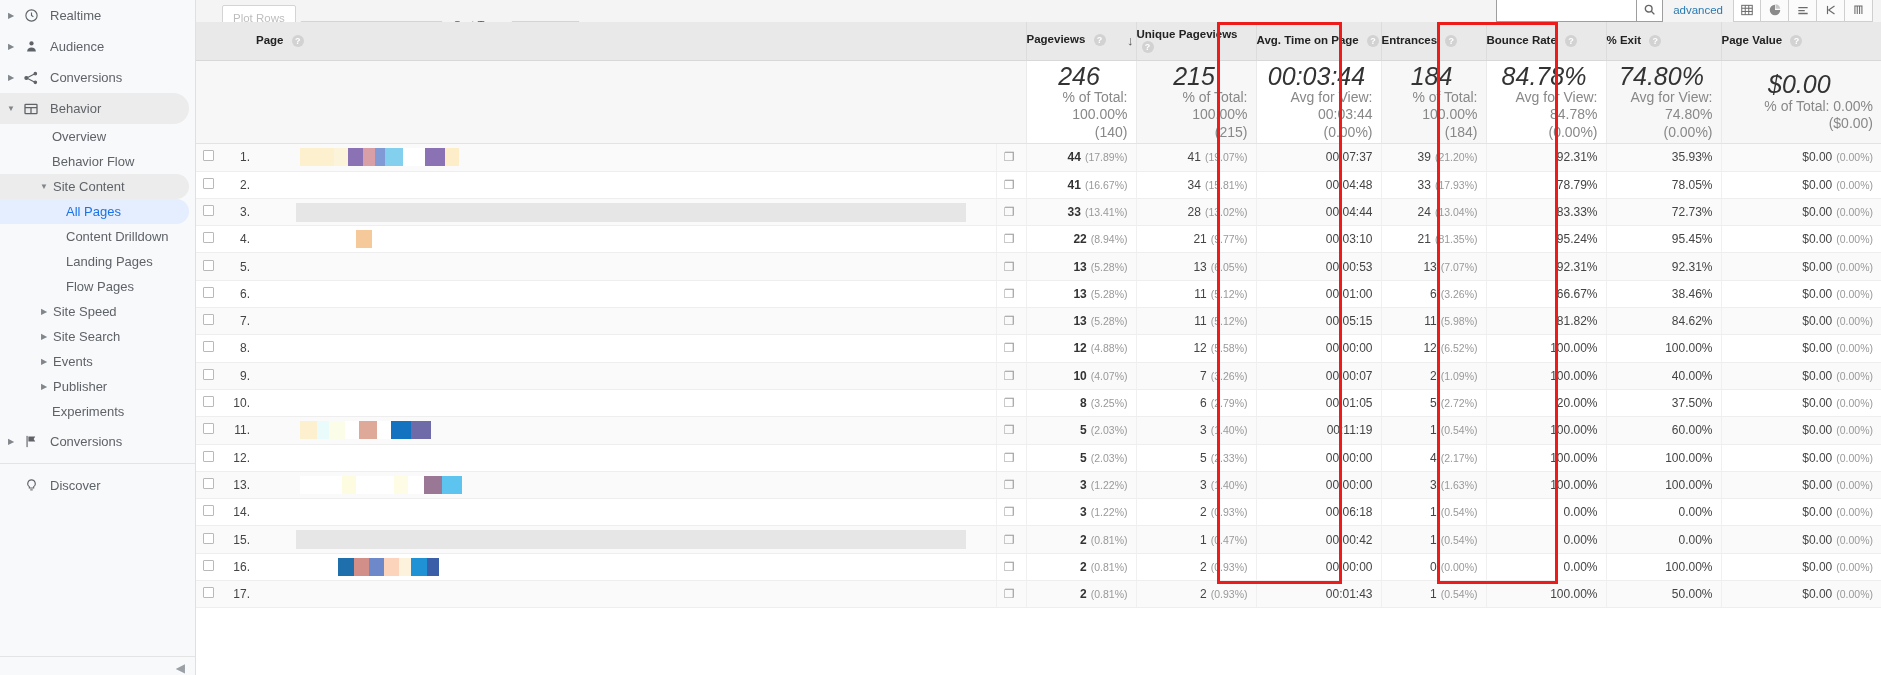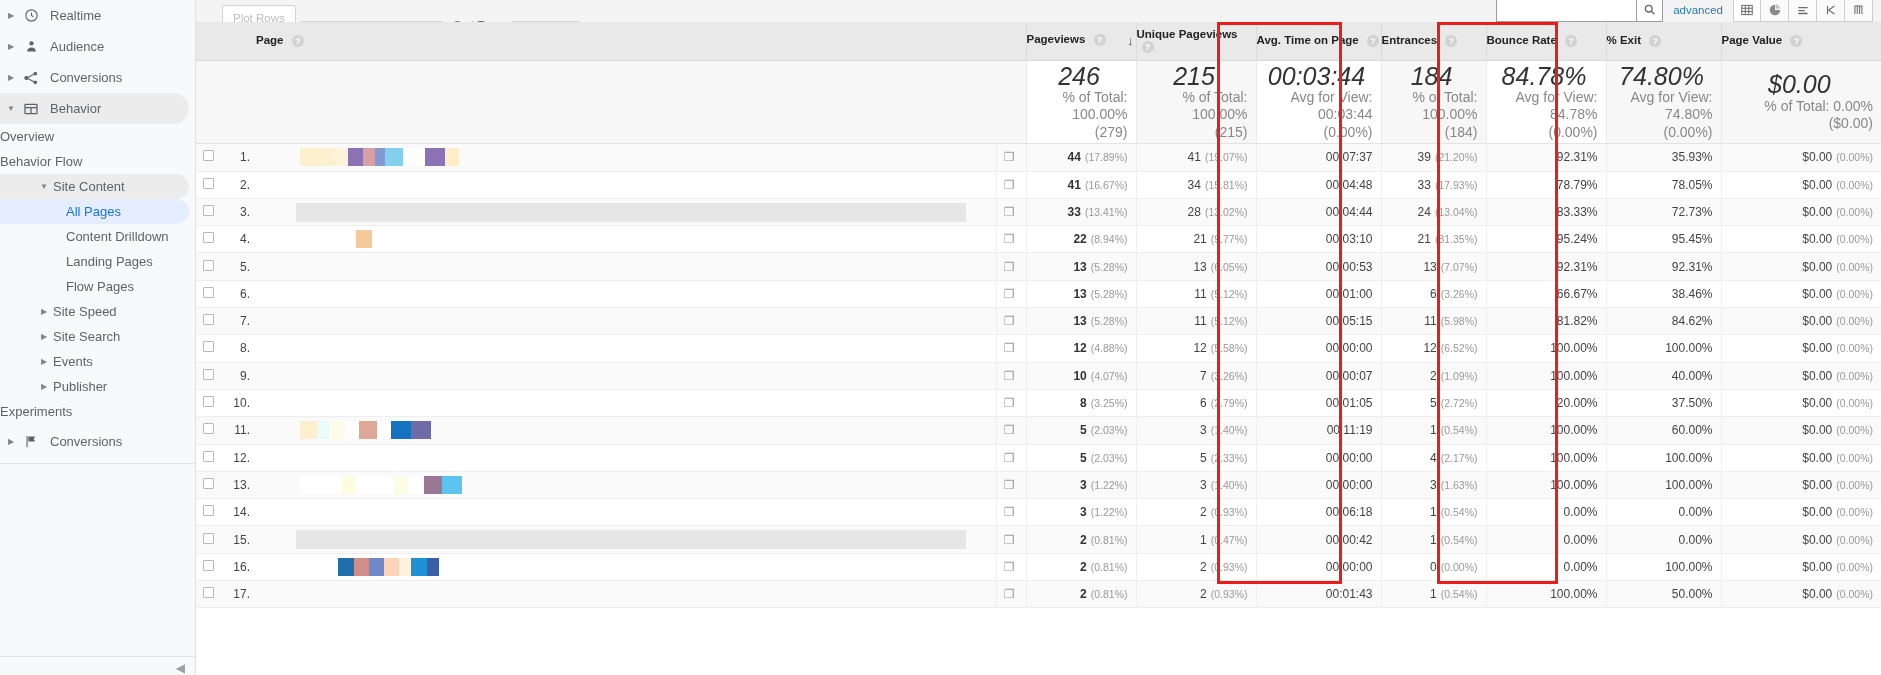--- a/index.html
+++ b/index.html
@@ -42,21 +42,21 @@
   }
   .nav-label { padding-left:6px; }
   .nav-item.selected-group {
     background:#ececec;
     border-radius: 0 16px 16px 0;
     margin-right: 6px;
   }
   .sub-item {
     display:flex; align-items:center;
     height:25px; font-size:13px; color:#5f6368;
-    white-space:nowrap; cursor:pointer;
+    padding-left:52px; white-space:nowrap; cursor:pointer;
   }
   .sub-item.has-arrow { padding-left:38px; }
   .sub-item .arrow { width:12px; min-width:12px; font-size:8px; }
   .sub-item.group-open {
     background:#ececec; border-radius:0 16px 16px 0; margin-right:6px;
   }
   .sub-sub {
     display:flex; align-items:center;
     height:25px; font-size:13px; color:#5f6368;
     padding-left:66px; white-space:nowrap; cursor:pointer;
@@ -303,20 +303,30 @@
           <rect x="4" y="3" width="1.8" height="18"></rect>
             <path d="M7 4h11l-2.5 4L18 12H7z"></path>
         </svg>
       </span>
       <span class="nav-label">Conversions</span>
     </div>
 
     <div class="nav-sep"></div>
 
 
+    <div class="nav-item top">
+      <span class="arrow hidden">▶</span>
+      <span class="nav-ico">
+        <svg width="15" height="15" viewBox="0 0 24 24" fill="none" stroke="#5f6368" stroke-width="1.7">
+          <path d="M12 3a6 6 0 0 0-3.5 10.9V16h7v-2.1A6 6 0 0 0 12 3z"></path>
+            <path d="M10 19h4"></path>
+        </svg>
+      </span>
+      <span class="nav-label">Discover</span>
+    </div>
 
 
     <div class="sidebar-bottom-line"></div>
     <span class="collapse-ico">◀</span>
   </div>
 
   <div class="main">
 
     <div class="toolbar">
       <button class="btn-plain">Plot Rows</button>
@@ -427,21 +437,21 @@
           </tr>
         </thead>
         <tbody>
           <tr class="summary">
             <td style="border-right:none"></td>
             <td style="border-right:none"></td>
             <td colspan="2"></td>
             <td class="white">
               <div class="sum-big">246</div>
               <div class="sum-sub">% of Total: 100.00%</div>
-              <div class="sum-sub">(279)</div>
+              <div class="sum-sub">(140)</div>
             </td>
             <td>
               <div class="sum-big">215</div>
               <div class="sum-sub">% of Total: 100.00%</div>
               <div class="sum-sub">(215)</div>
             </td>
             <td class="white">
               <div class="sum-big">00:03:44</div>
               <div class="sum-sub">Avg for View: 00:03:44</div>
               <div class="sum-sub">(0.00%)</div>

